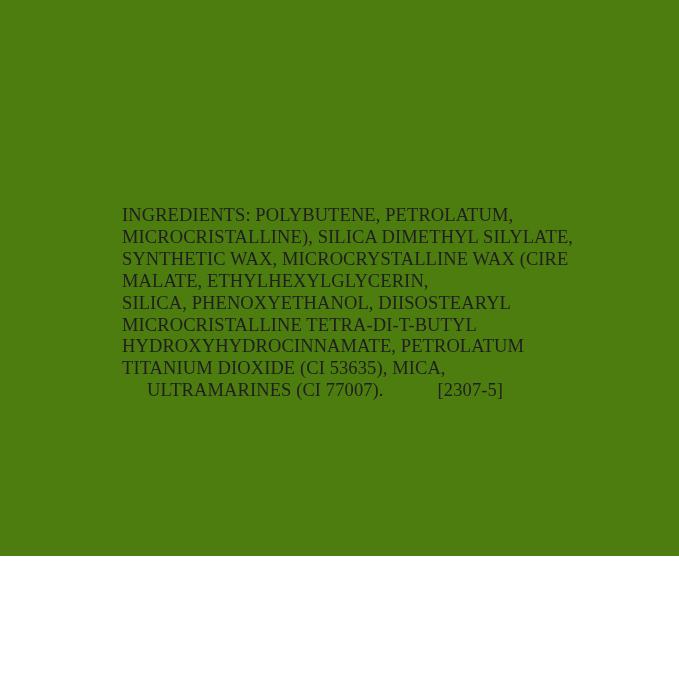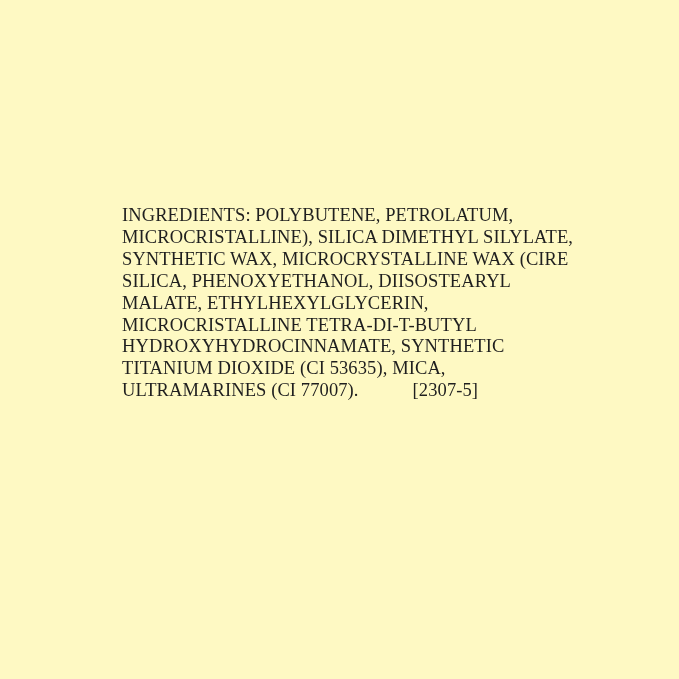--- a/index.html
+++ b/index.html
@@ -3,59 +3,60 @@
 <meta charset="utf-8">
 <style>
   html, body {
     margin: 0;
     padding: 0;
     background: #ffffff;
   }
   .canvas {
     position: relative;
     width: 679px;
-    height: 679px;
-    background: #fef9c3;
+    height: 556px;
+    background: #4d7c0f;
     overflow: hidden;
     font-family: "Liberation Serif", "DejaVu Serif", serif;
   }
   .ingredients-block {
     position: absolute;
     left: 122px;
     top: 205px;
     width: 470px;
     font-size: 18.5px;
     line-height: 21.9px;
     letter-spacing: 0.1px;
     color: #1f1f1f;
     -webkit-font-smoothing: antialiased;
   }
   .ing-line {
     white-space: pre;
   }
   .last-line {
     display: flex;
     align-items: baseline;
+    margin-left: 25px;
   }
   .batch-code {
     margin-left: 54px;
     white-space: pre;
   }
 </style>
 </head>
 <body>
 
 <div class="canvas">
   <div class="ingredients-block">
     <div class="ing-line">INGREDIENTS: POLYBUTENE, PETROLATUM,</div>
     <div class="ing-line">MICROCRISTALLINE), SILICA DIMETHYL SILYLATE,</div>
     <div class="ing-line">SYNTHETIC WAX, MICROCRYSTALLINE WAX (CIRE</div>
+    <div class="ing-line">MALATE, ETHYLHEXYLGLYCERIN,</div>
     <div class="ing-line">SILICA, PHENOXYETHANOL, DIISOSTEARYL</div>
-    <div class="ing-line">MALATE, ETHYLHEXYLGLYCERIN,</div>
     <div class="ing-line">MICROCRISTALLINE TETRA-DI-T-BUTYL</div>
-    <div class="ing-line">HYDROXYHYDROCINNAMATE, SYNTHETIC</div>
+    <div class="ing-line">HYDROXYHYDROCINNAMATE, PETROLATUM</div>
     <div class="ing-line">TITANIUM DIOXIDE (CI 53635), MICA,</div>
     <div class="ing-line last-line">
       <span>ULTRAMARINES (CI 77007).</span>
       <span class="batch-code">[2307-5]</span>
     </div>
   </div>
 </div>
 
 </body></html>

